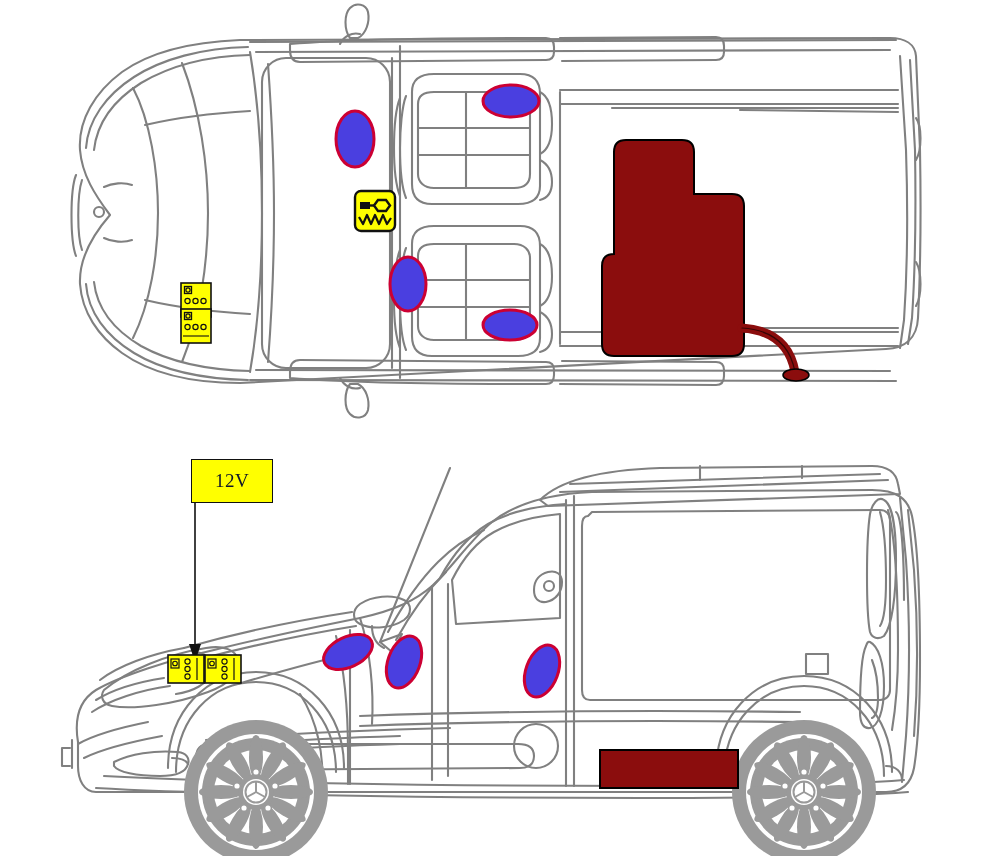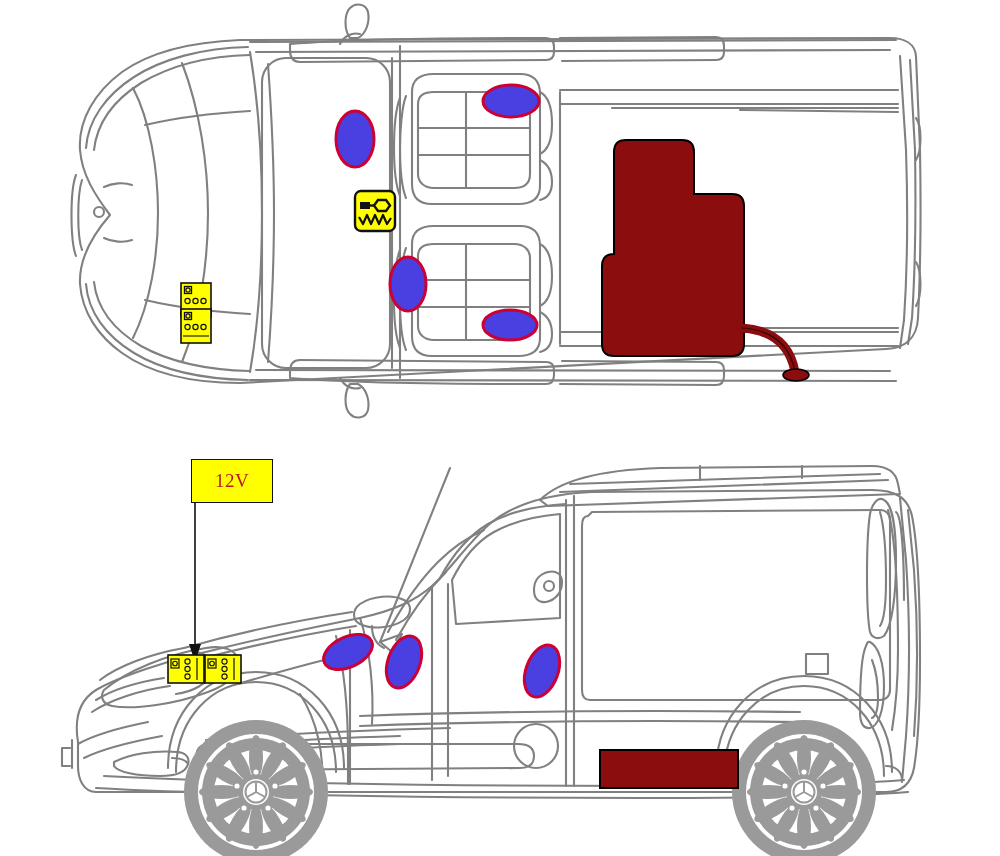--- a/index.html
+++ b/index.html
@@ -34,21 +34,21 @@
     width: 82px;
     height: 44px;
     background: #ffff00;
     border: 1px solid #111111;
     box-sizing: border-box;
     display: flex;
     align-items: center;
     justify-content: center;
     font-family: "Liberation Serif", serif;
     font-size: 19px;
-    color: #b91c1c;
+    color: #0f172a;
     letter-spacing: 0.5px;
   }
 </style>
 </head>
 <body>
 
 <div id="root">
 
   <svg class="diagram" viewBox="0 0 1000 856" xmlns="http://www.w3.org/2000/svg">
 

